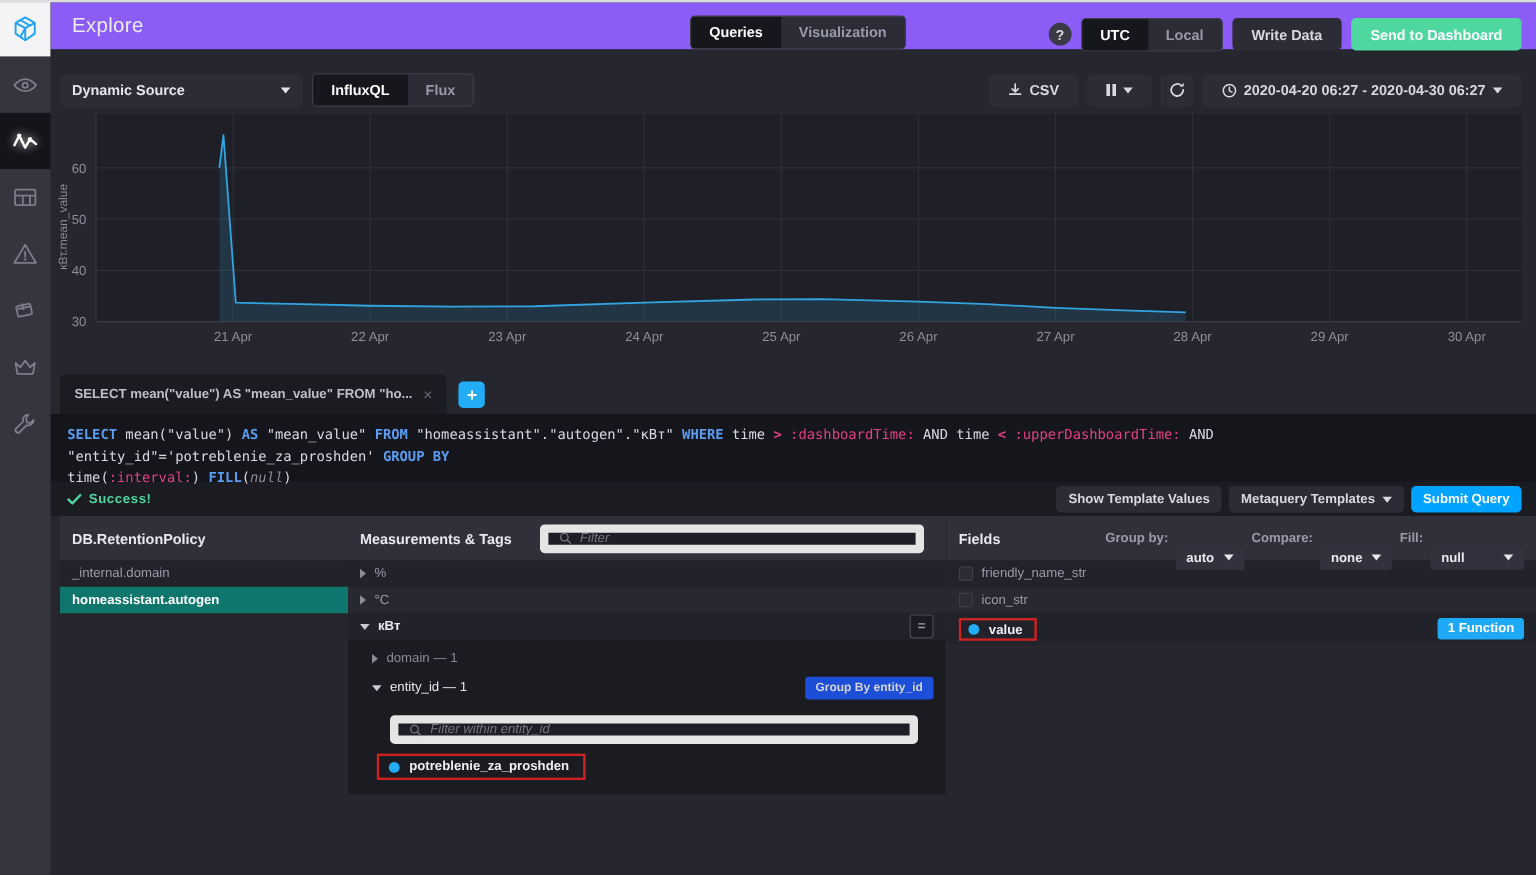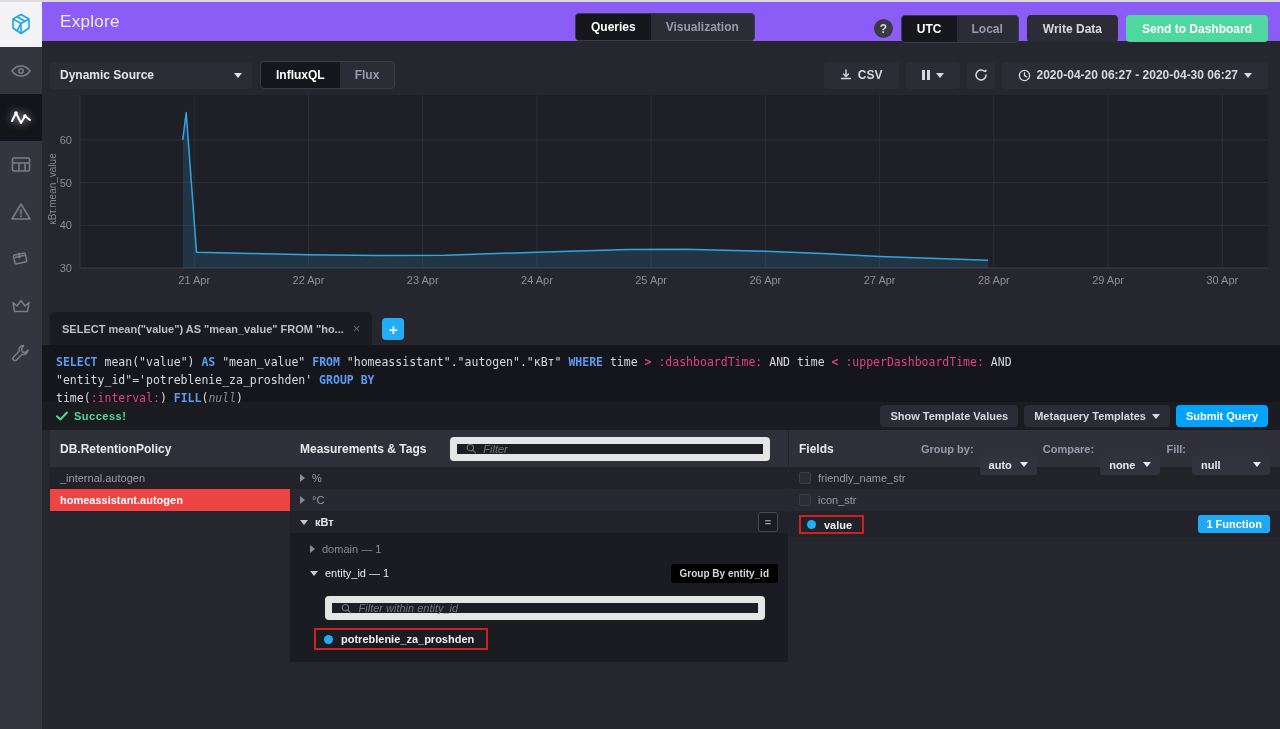--- a/index.html
+++ b/index.html
@@ -66,28 +66,28 @@
   .builder { position:absolute; left:42px; top:430px; width:1238px; height:299px; }
   .col { position:absolute; top:0; }
   .col-db   { left:8px;   width:247px; }
   .col-meas { left:248px; width:498px; }
   .col-fields { left:747px; width:491px; }
   .col-head { height:37px; background:#30303a; display:flex; align-items:center; padding:0 10px; gap:8px; }
   .col-head .head-label { font-weight:bold; color:#e8e8ee; font-size:12px; white-space:nowrap; }
   .list-row { height:22px; display:flex; align-items:center; padding:0 10px; font-size:11px; color:#9a9aab; cursor:pointer; gap:7px; }
   .list-row.odd { background:#22222b; }
   .list-row.even { background:#282832; }
-  .list-row.selected { background:#ef4444; color:#ffffff; font-weight:bold; }
+  .list-row.selected { background:#0f766e; color:#ffffff; font-weight:bold; }
   .tri-r { display:inline-block; width:0; height:0; border-top:4px solid transparent; border-bottom:4px solid transparent; border-left:5px solid #8a8a98; }
   .tri-d { display:inline-block; width:0; height:0; border-left:4px solid transparent; border-right:4px solid transparent; border-top:5px solid #c8c8d2; }
   .eq-badge { margin-left:auto; width:20px; height:20px; background:#1b1b22; border:1px solid #4a4a56; border-radius:3px; color:#9a9aab; display:flex; align-items:center; justify-content:center; font-size:11px; cursor:pointer; }
   .expand-area { background:#1b1b22; padding:4px 10px 10px 20px; }
   .tag-row { height:24px; display:flex; align-items:center; gap:7px; font-size:11px; color:#8a8a98; cursor:pointer; }
   .tag-row.open { color:#e8e8ee; }
-  .groupby-btn { margin-left:auto; background:#000000; border-radius:3px; color:#d4d4dc; font-size:10px; font-weight:bold; padding:4px 9px; cursor:pointer; }
+  .groupby-btn { margin-left:auto; background:#1d4ed8; border-radius:3px; color:#d4d4dc; font-size:10px; font-weight:bold; padding:4px 9px; cursor:pointer; }
   .filter-input { display:flex; align-items:center; gap:7px; background:#1e1e26; border:7px solid #e5e5e5; border-radius:4px; height:24px; padding:0 9px; color:#76767f; }
   .filter-input input { background:transparent; border:none; outline:none; color:#b8b8c2; font-style:italic; font-size:11px; width:100%; font-family:inherit; }
   .filter-input input::placeholder { color:#76767f; font-style:italic; }
   .head-filter { width:320px; margin-left:auto; margin-right:8px; }
   .tag-filter { margin:11px 0 6px 15px; width:440px;justify-content:flex-end; }
   .value-row { display:flex; align-items:center; margin-left:4px; height:26px; }
   .red-box { display:inline-flex; align-items:center; gap:8px; border:2px solid #cc2222; padding:3px 12px 3px 8px; }
   .dot-sel { width:9px; height:9px; border-radius:50%; background:#22adf6; flex:none; }
   .val-label { color:#f0f0f4; font-size:11px; font-weight:bold; }
   .chk { width:12px; height:12px; border-radius:2px; background:#2c2c37; border:1px solid #3e3e4a; flex:none; }
@@ -302,21 +302,21 @@
 </section>
 
 <section class="builder">
 
   <div class="col col-db">
     <div class="col-head">
       <span class="head-label">DB.RetentionPolicy</span>
     </div>
     <div id="db-list">
         <div class="list-row odd">
-          <span>_internal.autogen</span>
+          <span>_internal.domain</span>
         </div>
         <div class="list-row even selected">
           <span>homeassistant.autogen</span>
         </div>
       </div>
   </div>
 
   <div class="col col-meas">
     <div class="col-head">
       <span class="head-label">Measurements &amp; Tags</span>

